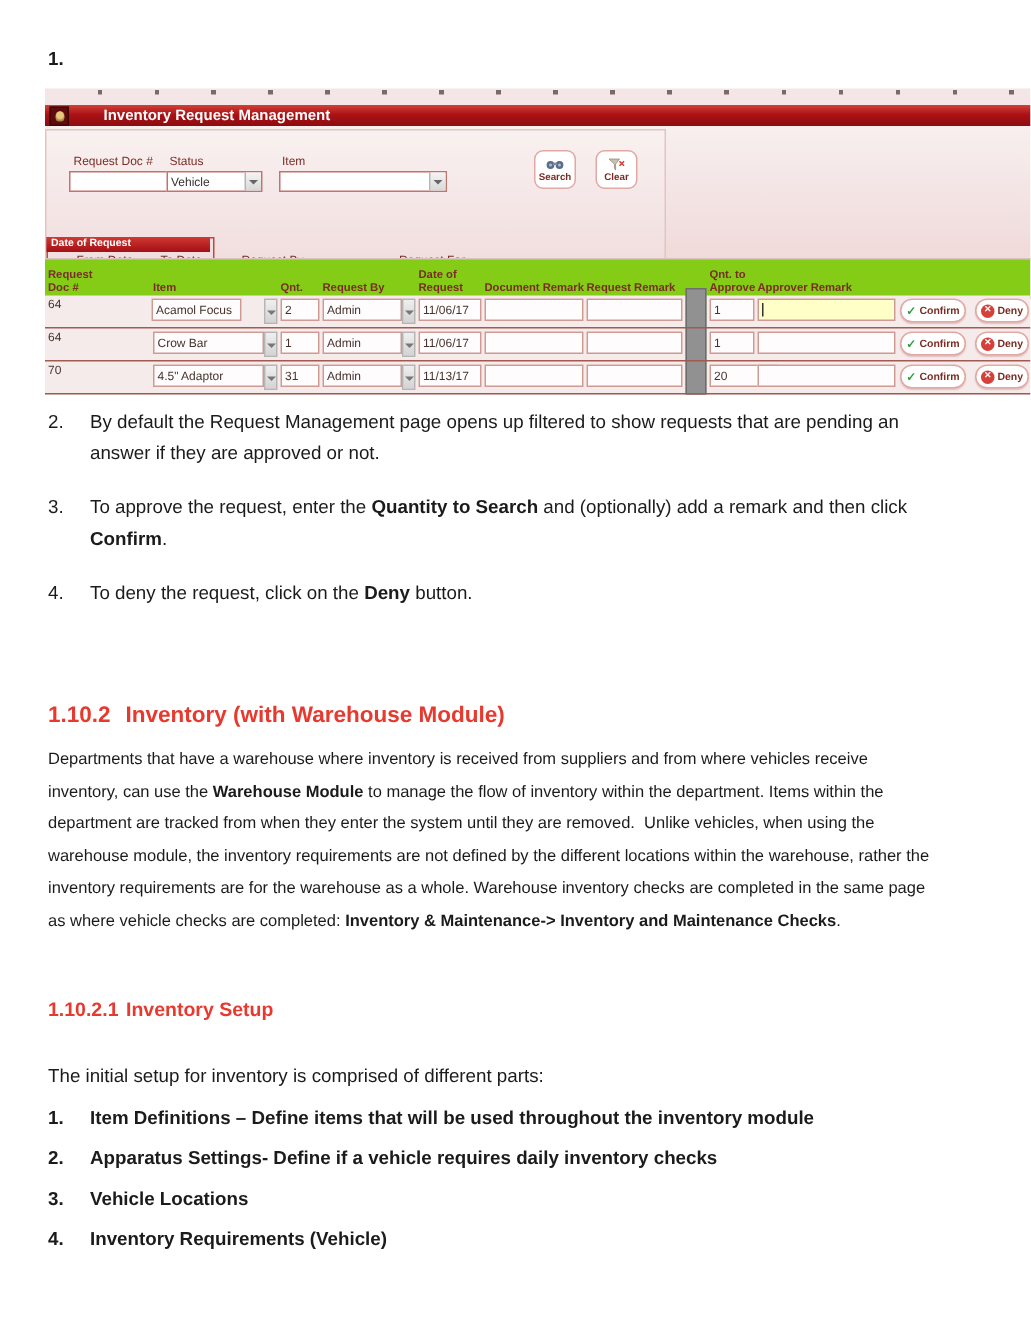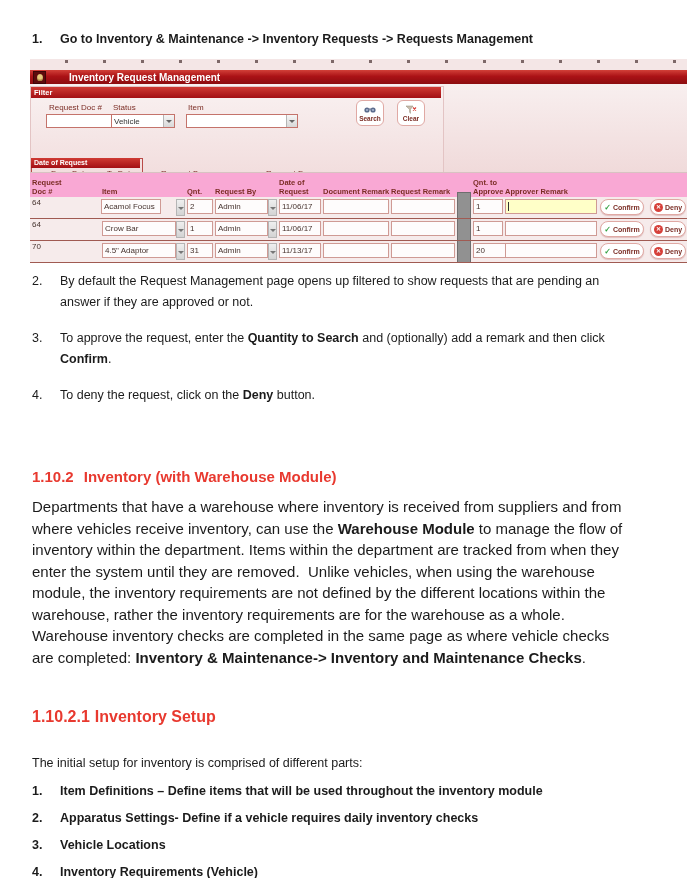--- a/index.html
+++ b/index.html
@@ -9,22 +9,22 @@
 
   
   .intro{font-weight:bold;font-size:12.5px;margin:0}
   .step{display:flex;font-size:12.5px;line-height:21px;width:600px}
   .step .num{flex:none;width:28px}
   .seg-b{font-weight:bold}
   .s1{margin-top:17px}.s1 .num{font-weight:bold}
   .s2{margin-top:8px}.s3{margin-top:15px}.s4{margin-top:15px}
   h2.sec{margin:62px 0 0 0;font-size:15px;color:#e8392f;font-weight:bold}
   h2.sec .hnum{margin-right:10px}
-  .para{width:594px;font-size:15px;line-height:21.5px;margin-top:11px;white-space:pre-wrap}
-  h3.sub{margin:40px 0 0 0;font-size:16px;color:#e8392f;font-weight:bold}
+  .para{width:594px;font-size:11px;line-height:21.5px;margin-top:11px;white-space:pre-wrap}
+  h3.sub{margin:40px 0 0 0;font-size:13px;color:#e8392f;font-weight:bold}
   h3.sub .hnum{margin-right:5px}
   .sintro{font-size:12.5px;margin-top:30px}
   .slist .step{line-height:16px;margin-top:11px;font-weight:bold}
 
   
   .shot{position:relative;width:657px;height:204px;margin:9px 0 0 -2px;font-size:8px}
   .ruler{position:absolute;left:0;top:0;width:657px;height:11px;background:#f4e6e6}
   .ruler::after{content:"";position:absolute;left:0;top:1px;right:0;height:3px;
     background:repeating-linear-gradient(90deg,transparent 0 35px,#7d6868 35px 38px)}
   .titlebar{position:absolute;left:0;top:11px;width:657px;height:14px;
@@ -56,21 +56,21 @@
   .dgroup{position:absolute;left:0;top:71px;width:110px;height:38px;border:1px solid #b94a48}
   .dghead{position:absolute;left:-1px;top:-1px;width:106px;height:10px;color:#fff;font-weight:bold;font-size:7px;
     line-height:10px;padding-left:3px;background:linear-gradient(180deg,#cf3a33,#a30f14)}
   .calico{position:absolute;width:11px;height:12px;background:#efe9e2;border:1px solid #9a9a9a;box-sizing:border-box}
   .calico::before{content:"";display:block;height:3px;background:#c46a3c}
   .calico::after{content:"";display:block;margin:1px;height:5px;
     background:repeating-linear-gradient(90deg,#bbb 0 1px,transparent 1px 3px)}
 
   
   .thead{position:absolute;left:0;top:113px;width:657px;height:25px;border-top:1px solid #d8c2c2;
-    border-bottom:1px solid #9c554d;background:#f9a8d4}
+    border-bottom:1px solid #9c554d;background:#84cc16}
   .th{position:absolute;bottom:2px;color:#7b2d25;font-weight:bold;font-size:7.5px;line-height:8.5px;
     white-space:pre-line}
   .tablebg{position:absolute;left:0;top:138px;width:657px;height:66px;background:#f6ebeb}
   .graycol{position:absolute;left:427px;top:133px;width:14px;height:71px;background:#919191;
     border:1px solid #6e6e6e;box-sizing:border-box}
   .trow{position:absolute;left:0;width:657px;height:21px;border-bottom:1px solid #a05a52}
   .cell{position:absolute;top:1px;font-size:8px;color:#46332e}
   .cbox{position:absolute;top:2px;height:15px;background:#fefcfc;border:1px solid #cf9a94;box-sizing:border-box;
     font-size:8px;color:#46332e;line-height:13px;padding-left:2px;overflow:hidden;white-space:nowrap}
   .ddstrip{position:absolute;top:2px;width:9px;height:17px;background:linear-gradient(180deg,#efefef,#d3d3d3);
@@ -87,37 +87,35 @@
   button{font-family:inherit;cursor:default}
 </style>
 </head>
 <body>
 
 <div class="content">
 
 
   <div class="step s1">
     <span class="num">1.</span>
-    <span class="txt"><span class="seg-b">Go to Inventory &amp; Maintenance -&gt; Inventory Requests -&gt; Requests Management</span></span>
   </div>
 
   <div class="shot">
     <div class="ruler"></div>
 
     <div class="titlebar">
       <span class="badge">
           <i></i>
         </span>
       <span class="ttl">Inventory Request Management</span>
     </div>
 
     <div class="appbody"></div>
 
     <div class="fpanel">
-      <div class="fhead">Filter</div>
 
       <span class="flabel" style="left:18px;top:16px">Request Doc #</span>
       <div class="fin" style="left:15px;top:27px;width:88px"></div>
 
       <span class="flabel" style="left:82px;top:16px">Status</span>
       <div class="fin sel" style="left:80px;top:27px;width:64px">
         <span class="txt">Vehicle</span>
         <span class="dbtn"></span>
       </div>
 

